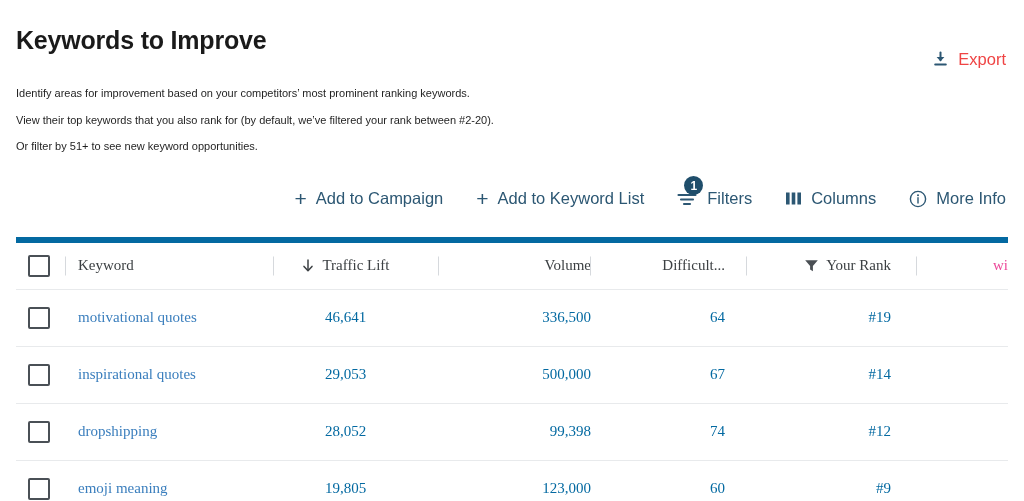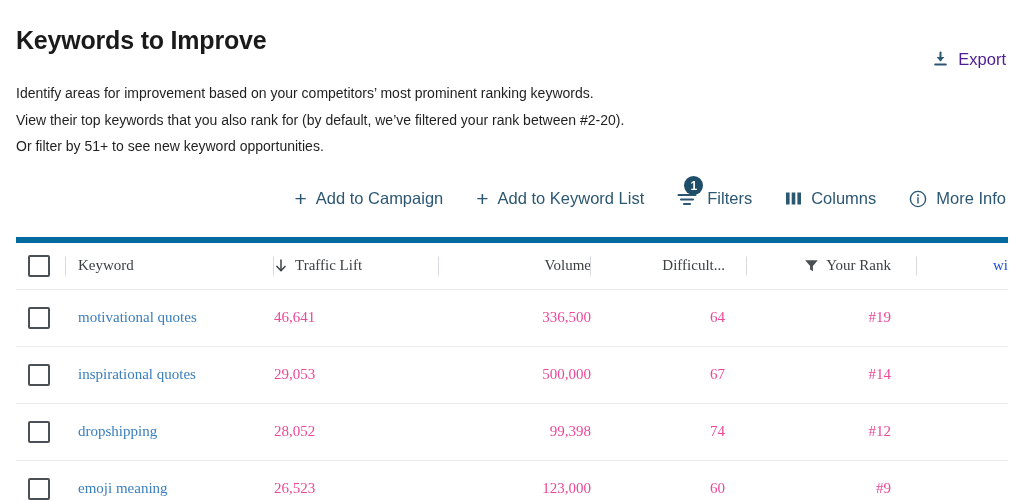--- a/index.html
+++ b/index.html
@@ -33,33 +33,33 @@
     font-weight: bold;
     letter-spacing: -0.2px;
     color: #1a1a1a;
     line-height: 1.2;
   }
 
   .export-btn {
     display: flex;
     align-items: center;
     gap: 9px;
-    color: #4c1d95;
+    color: #ef4444;
     font-size: 16.5px;
     cursor: pointer;
     padding-top: 6px;
     padding-right: 2px;
     white-space: nowrap;
     margin-top: 34px;
   }
   .export-btn .ic { display: flex; align-items: center; }
 
   .description {
     margin-top: 11px;
-    font-size: 14px;
+    font-size: 11px;
     line-height: 26.5px;
     color: #1f1f1f;
   }
   .description .line { display: block; white-space: nowrap; }
 
   
   .toolbar {
     display: flex;
     align-items: center;
     justify-content: flex-end;
@@ -124,21 +124,21 @@
 
   .cell {
     display: flex;
     align-items: center;
     position: relative;
     height: 100%;
   }
 
   .c-check  { width: 62px; padding-left: 12px; }
   .c-kw     { width: 196px; }
-  .c-lift   { width: 165px; justify-content: flex-start; padding-right: 22px; }
+  .c-lift   { width: 165px; justify-content: center; padding-right: 22px; }
   .c-vol    { width: 152px; justify-content: flex-end; padding-right: 0; }
   .c-diff   { width: 156px; justify-content: flex-end; padding-right: 22px; }
   .c-rank   { width: 170px; justify-content: flex-end; padding-right: 26px; }
   .c-last   { flex: 1; justify-content: flex-end; padding-right: 0; overflow: hidden; }
 
   
   .trow.head .cell.sep::after {
     content: "";
     position: absolute;
     right: 0;
@@ -171,27 +171,27 @@
 
   .kw-link {
     font-size: 15px;
     color: #3a7ebd;
     cursor: pointer;
     white-space: nowrap;
   }
 
   .num {
     font-size: 15px;
-    color: #ec4899;
+    color: #0369a1;
     white-space: nowrap;
   }
 
   .clip-text {
     font-size: 15px;
-    color: #1d4ed8;
+    color: #ec4899;
     white-space: nowrap;
   }
 </style>
 </head>
 <body>
 
 <div class="page">
 
   <div class="header-row">
     <div class="page-title">Keywords to Improve</div>
@@ -377,21 +377,21 @@
     </div>
 
     <div class="trow">
       <div class="cell c-check">
         <div class="checkbox"></div>
       </div>
       <div class="cell c-kw">
         <span class="kw-link">emoji meaning</span>
       </div>
       <div class="cell c-lift">
-        <span class="num">26,523</span>
+        <span class="num">19,805</span>
       </div>
       <div class="cell c-vol">
         <span class="num">123,000</span>
       </div>
       <div class="cell c-diff">
         <span class="num">60</span>
       </div>
       <div class="cell c-rank">
         <span class="num">#9</span>
       </div>

